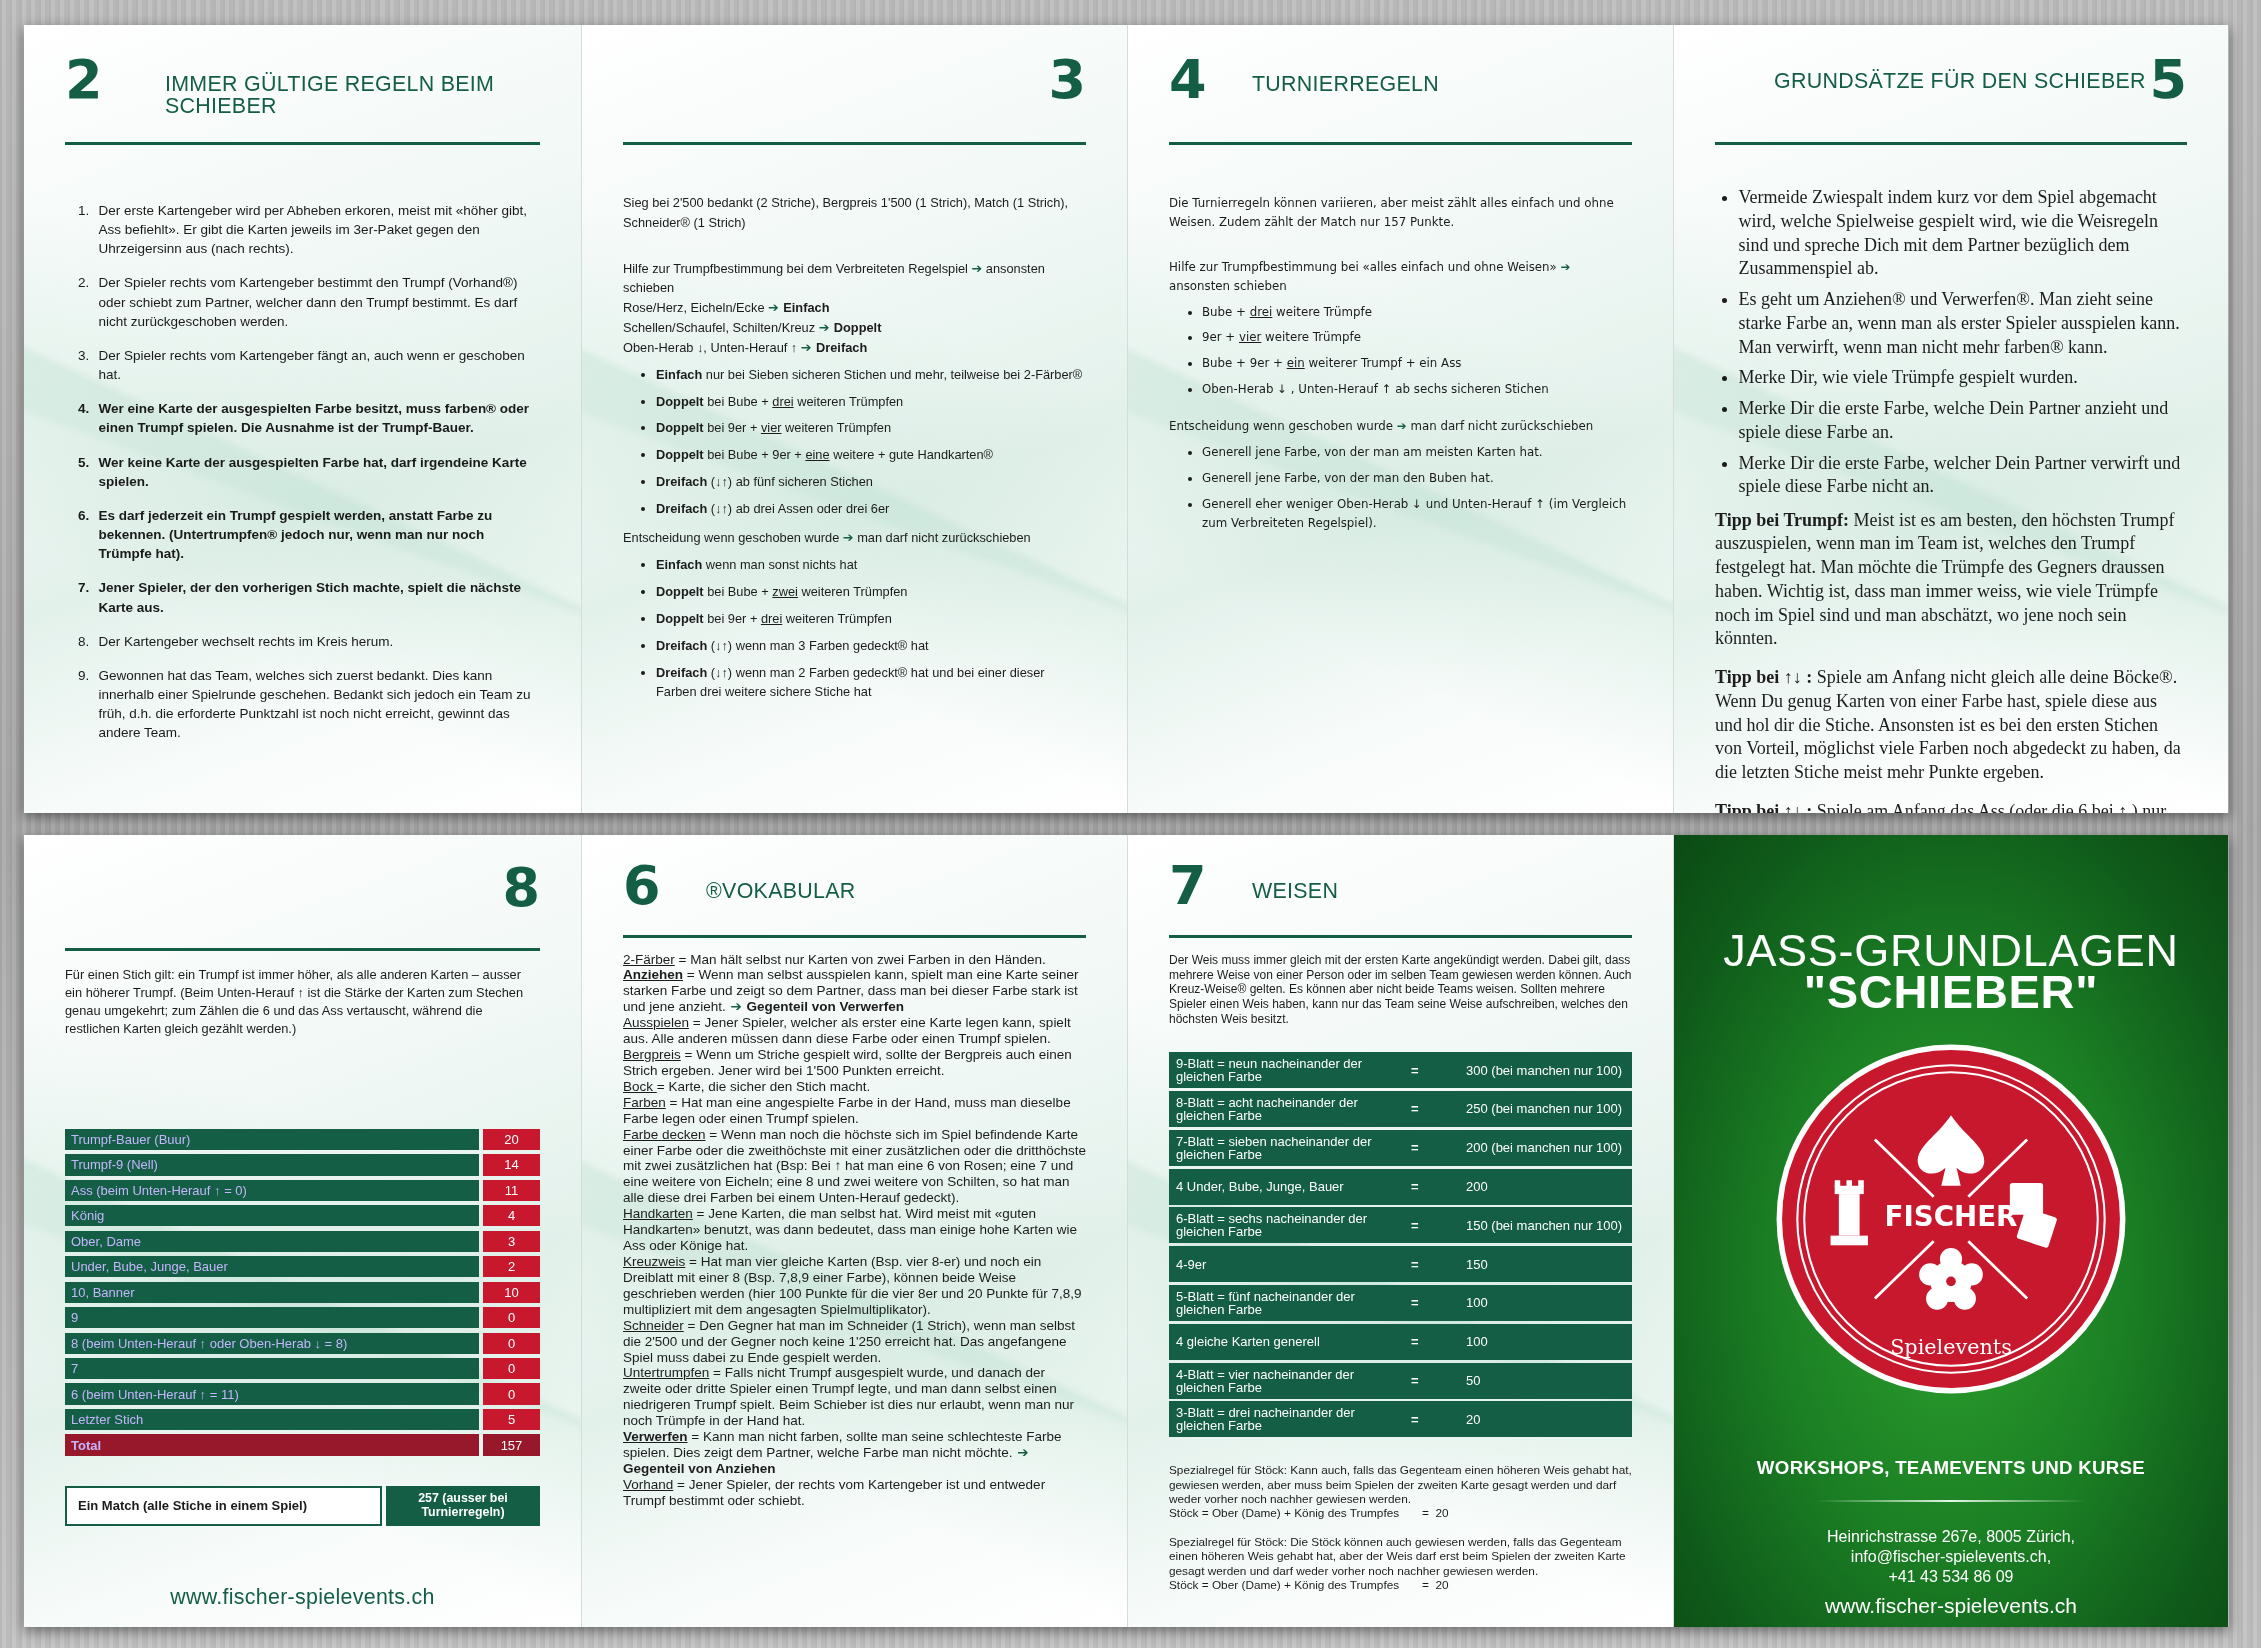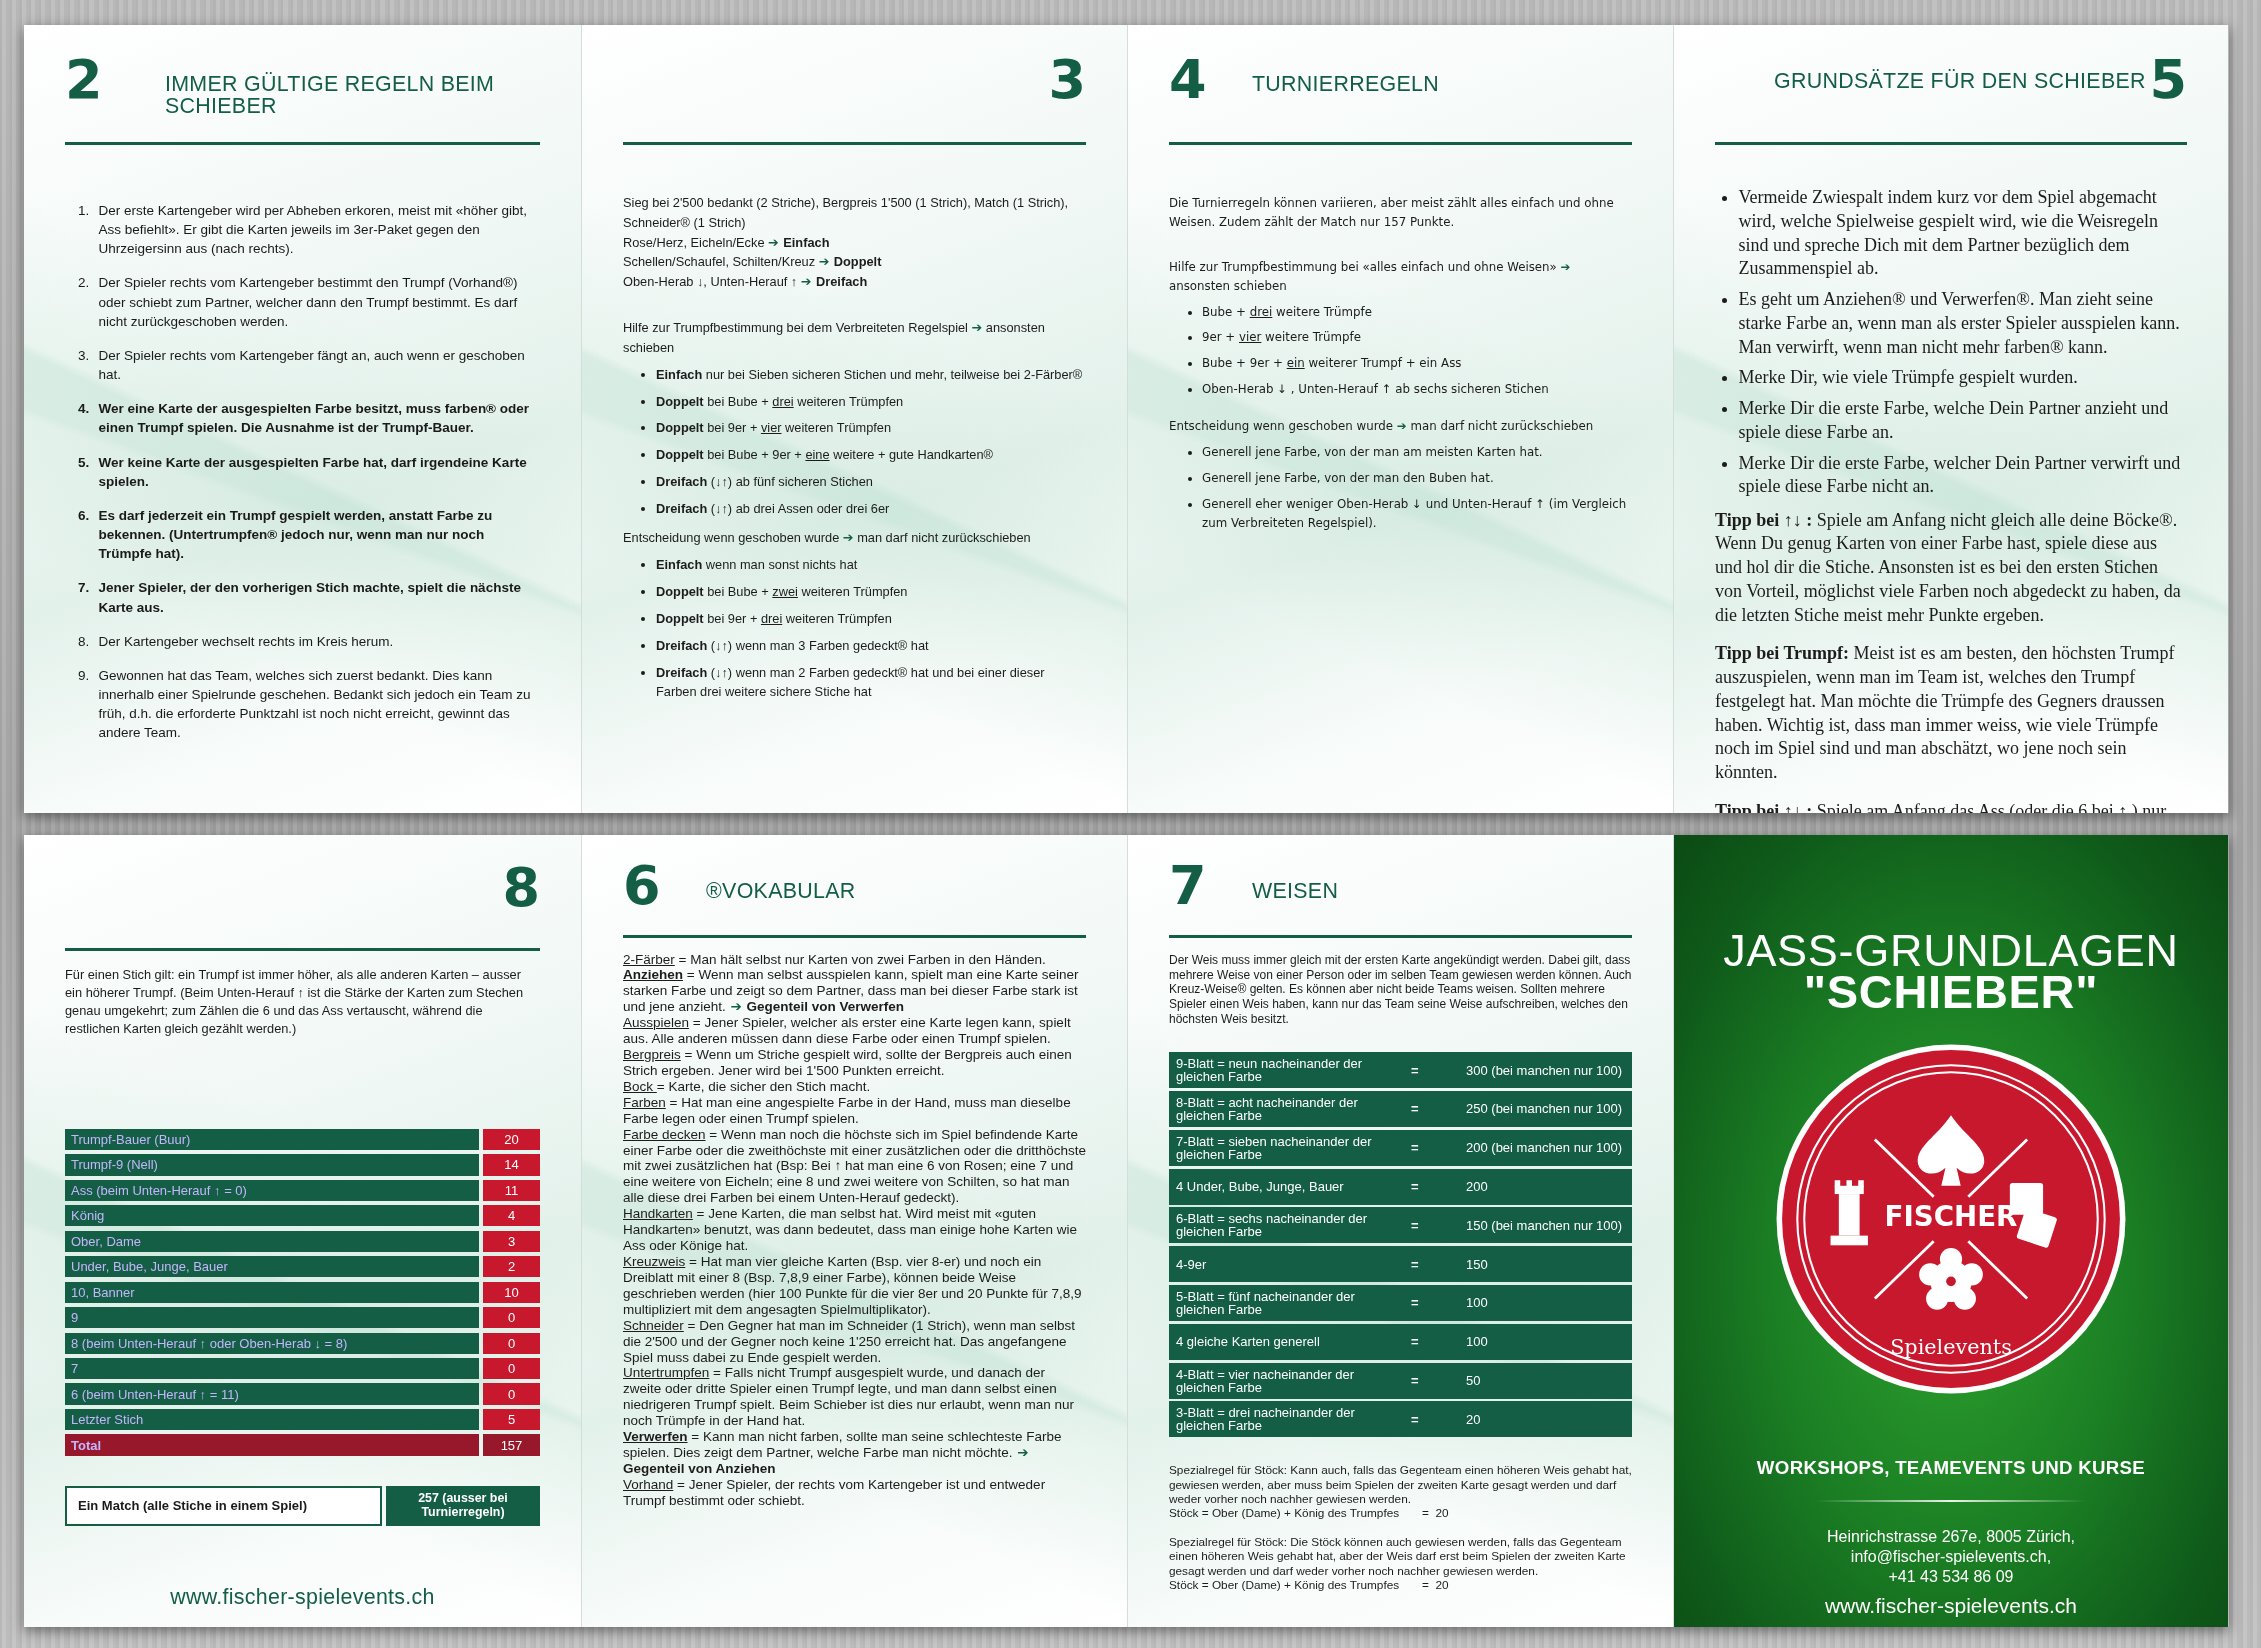--- a/index.html
+++ b/index.html
@@ -89,30 +89,30 @@
   </section>
 
   <section class="panel p2">
     <div class="inner">
       <div class="hdr">
         <div class="num" style="right:0;top:28px;">3</div>
         <div class="rule"></div>
       </div>
       <div class="body" style="margin-top:40px;font-size:12.8px;line-height:1.55;">
         <div>Sieg bei 2'500 bedankt (2 Striche), Bergpreis 1'500 (1 Strich), Match (1 Strich), Schneider® (1 Strich)</div>
+        <div style="margin-top:26px;">
+          <span>Hilfe zur Trumpfbestimmung bei dem Verbreiteten Regelspiel</span>
+          <span class="arr">➔</span>
+          <span>ansonsten schieben</span>
+        </div>
         <div id="p3-mult">
             <div><span>Rose/Herz, Eicheln/Ecke </span><span class="arr">➔ </span><b>Einfach</b></div>
             <div><span>Schellen/Schaufel, Schilten/Kreuz </span><span class="arr">➔ </span><b>Doppelt</b></div>
             <div><span>Oben-Herab ↓, Unten-Herauf ↑ </span><span class="arr">➔ </span><b>Dreifach</b></div>
           </div>
-        <div style="margin-top:26px;">
-          <span>Hilfe zur Trumpfbestimmung bei dem Verbreiteten Regelspiel</span>
-          <span class="arr">➔</span>
-          <span>ansonsten schieben</span>
-        </div>
         <ul class="bl" id="p3-help">
             <li><b>Einfach</b><span> nur bei Sieben sicheren Stichen und mehr, teilweise bei 2-Färber®</span></li>
             <li><b>Doppelt</b><span> bei Bube + </span><u>drei</u><span> weiteren Trümpfen</span></li>
             <li><b>Doppelt</b><span> bei 9er + </span><u>vier</u><span> weiteren Trümpfen</span></li>
             <li><b>Doppelt</b><span> bei Bube + 9er + </span><u>eine</u><span> weitere + gute Handkarten®</span></li>
             <li><b>Dreifach</b><span> (↓↑) ab fünf sicheren Stichen</span></li>
             <li><b>Dreifach</b><span> (↓↑) ab drei Assen oder drei 6er</span></li>
           </ul>
         <div>
           <span>Entscheidung wenn geschoben wurde</span>
@@ -173,22 +173,22 @@
       </div>
       <div class="body" style="margin-top:33px;font-size:18px;line-height:1.32;font-family:Liberation Serif, serif;">
         <ul class="bl" id="p5-bullets" style="padding-left:23.5px;">
             <li><span>Vermeide Zwiespalt indem kurz vor dem Spiel abgemacht wird, welche Spielweise gespielt wird, wie die Weisregeln sind und spreche Dich mit dem Partner bezüglich dem Zusammenspiel ab.</span></li>
             <li><span>Es geht um Anziehen® und Verwerfen®. Man zieht seine starke Farbe an, wenn man als erster Spieler ausspielen kann. Man verwirft, wenn man nicht mehr farben® kann.</span></li>
             <li><span>Merke Dir, wie viele Trümpfe gespielt wurden.</span></li>
             <li><span>Merke Dir die erste Farbe, welche Dein Partner anzieht und spiele diese Farbe an.</span></li>
             <li><span>Merke Dir die erste Farbe, welcher Dein Partner verwirft und spiele diese Farbe nicht an.</span></li>
           </ul>
         <div id="p5-tips">
+            <p style="margin: 0px 0px 15px;"><b>Tipp bei Trumpf:</b><span> Meist ist es am besten, den höchsten Trumpf auszuspielen, wenn man im Team ist, welches den Trumpf festgelegt hat. Man möchte die Trümpfe des Gegners draussen haben. Wichtig ist, dass man immer weiss, wie viele Trümpfe noch im Spiel sind und man abschätzt, wo jene noch sein könnten.</span></p>
             <p style="margin: 0px 0px 15px;"><b>Tipp bei ↑↓ :</b><span> Spiele am Anfang nicht gleich alle deine Böcke®. Wenn Du genug Karten von einer Farbe hast, spiele diese aus und hol dir die Stiche. Ansonsten ist es bei den ersten Stichen von Vorteil, möglichst viele Farben noch abgedeckt zu haben, da die letzten Stiche meist mehr Punkte ergeben.</span></p>
-            <p style="margin: 0px 0px 15px;"><b>Tipp bei Trumpf:</b><span> Meist ist es am besten, den höchsten Trumpf auszuspielen, wenn man im Team ist, welches den Trumpf festgelegt hat. Man möchte die Trümpfe des Gegners draussen haben. Wichtig ist, dass man immer weiss, wie viele Trümpfe noch im Spiel sind und man abschätzt, wo jene noch sein könnten.</span></p>
             <p style="margin: 0px 0px 15px;"><b>Tipp bei ↑↓ :</b><span> Spiele am Anfang das Ass (oder die 6 bei ↑ ) nur aus, wenn Du selbst den König (oder die 7) hast oder die entsprechende Karte suchst. (Bsp. ↓ Mit Ass, Ober, Under, 8 sollte man den König suchen und das Ass ausspielen). Spiele ansonsten eine tiefe Karte der Farbe, bei welcher Du das Ass hast (Bsp. ↓ Bei Ass, 9, 8, 7 fange mit der 7 an).</span></p>
             <p style="margin: 0px 0px 15px;"><b>Tipp bei ↑↓ :</b><span> Spielt dein Partner mit der ersten Karte ein Ass (oder die 6 bei ↑ ) aus, gib ihm den König (oder die 7), damit er auf seiner starken Farbe weiterspielen kann.</span></p>
           </div>
       </div>
     </div>
   </section>
 </div>
 
 <div class="row bottom">
 

